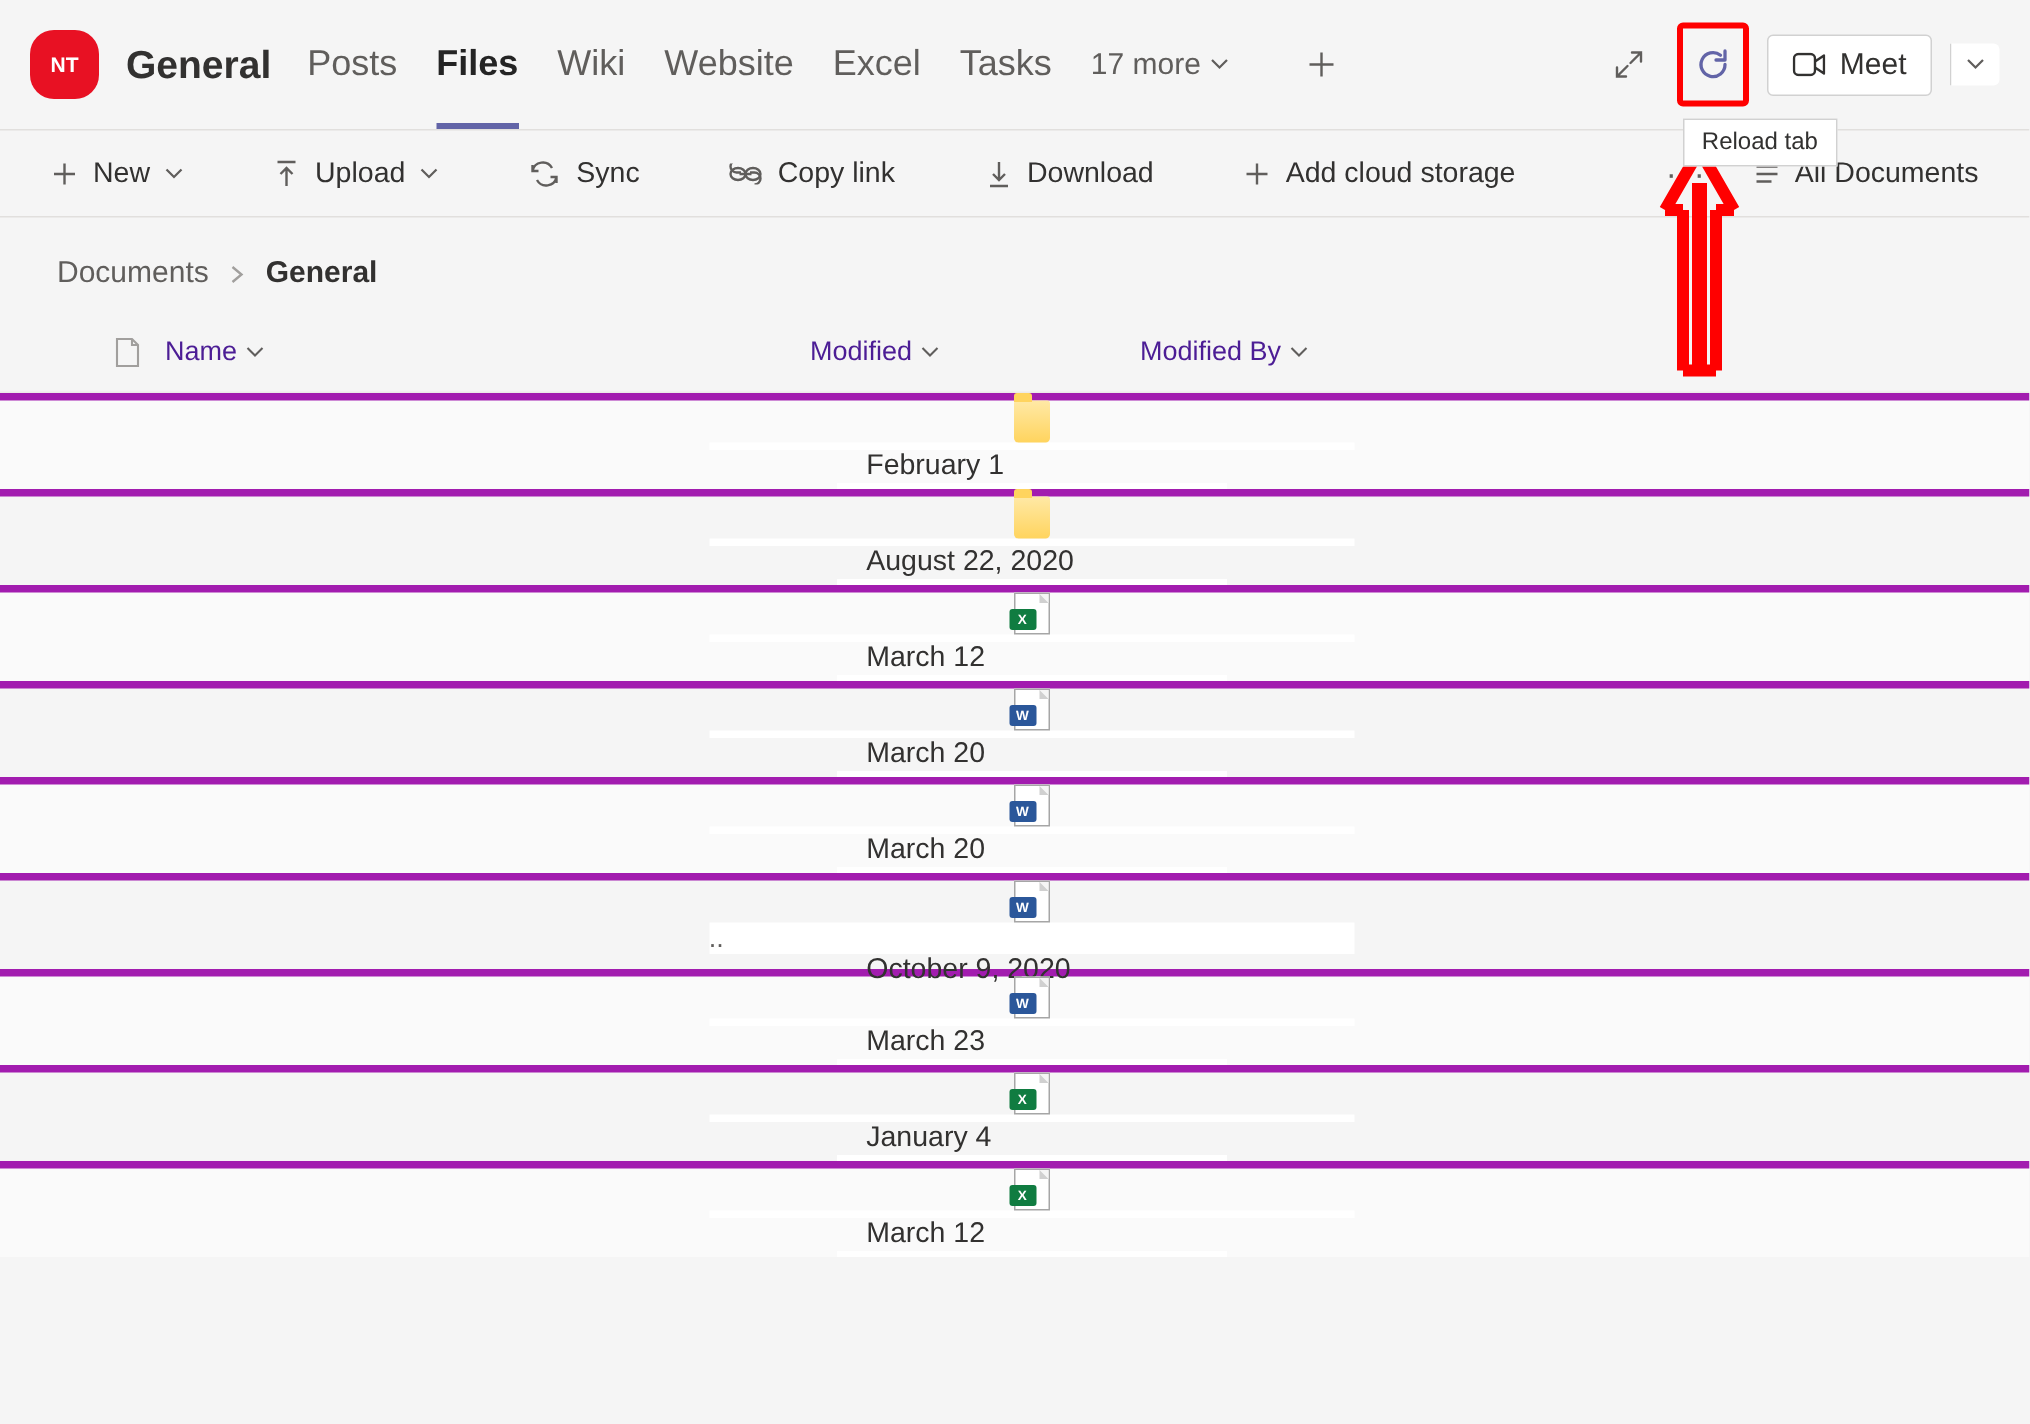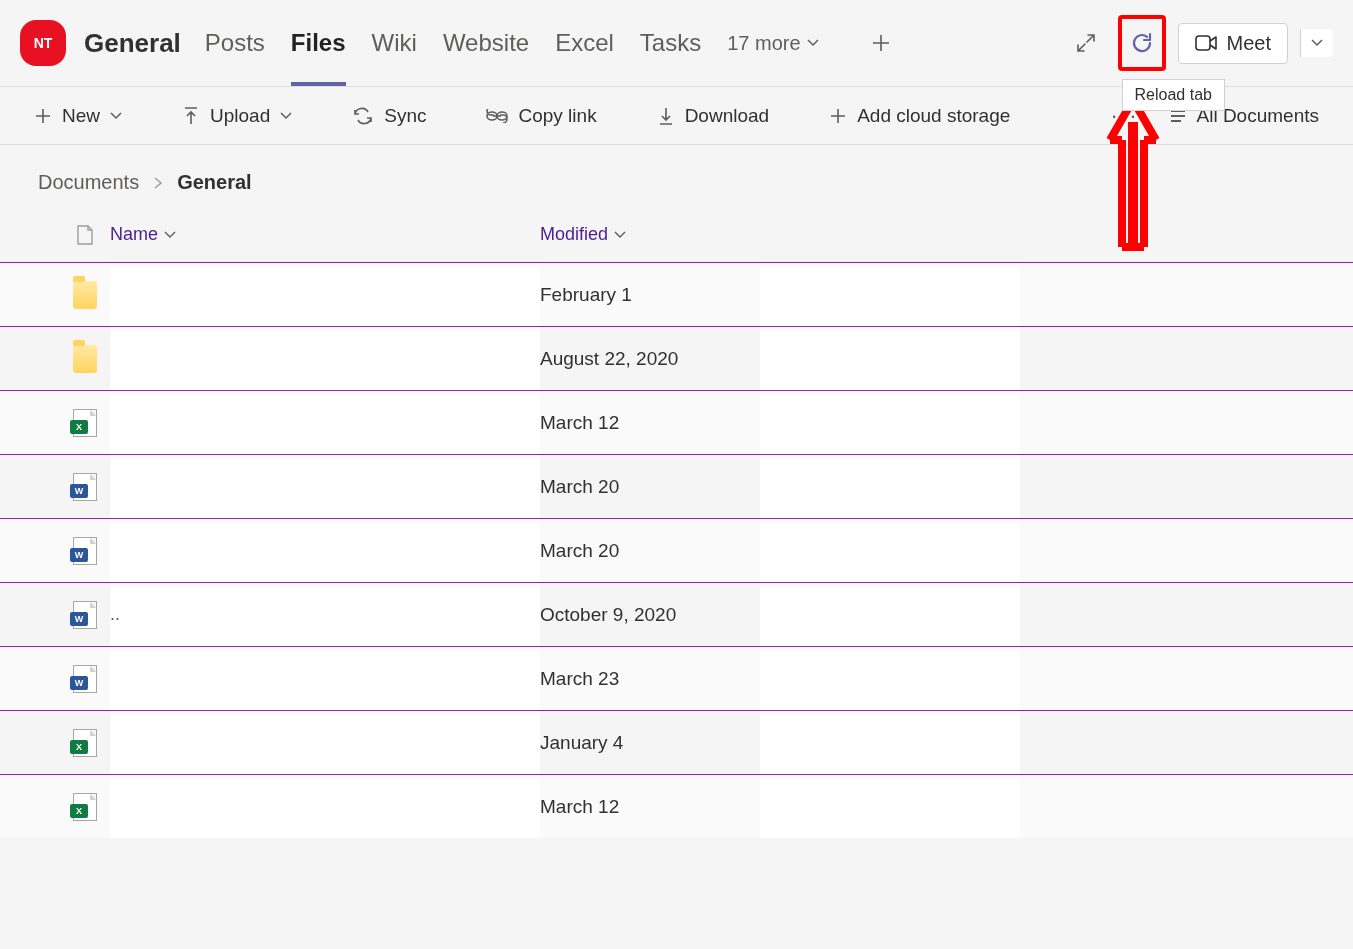--- a/index.html
+++ b/index.html
@@ -161,23 +161,24 @@
   .th-mod  { width: 220px; display:flex; align-items:center; gap:6px; cursor:pointer;}
   .th-modby{ width: 260px; display:flex; align-items:center; gap:6px; cursor:pointer;}
   .sort-chevron { font-size:14px;}
 
   
   .rows { }
   .row {
     display:flex; align-items:center;
     height: 64px;
     padding: 0 38px 0 60px;
-    border-top:1px solid #a21caf;
+    border-top:5px solid #a21caf;
     font-size:19px;
     color:#323130;
+    flex-direction:column;
   }
   .row:nth-child(odd){ background:#fafafa; }
   .row:nth-child(even){ background:#f5f5f5; }
   .c-icon{ width:50px; display:flex; justify-content:center;}
   .c-name{ width:430px; background:#fff; height:100%; display:flex; align-items:center;}
   .c-mod { width:220px;}
   .c-modby{ width:260px; background:#fff; height:100%;}
   .ellips { color:#605e5c; font-size:18px; margin-right:8px;}
 
   
@@ -345,20 +346,28 @@
     </span>
   </div>
   <div class="th-mod">
     <span>Modified</span>
     <span class="sort-chevron">
       <svg width="12" height="8" viewBox="0 0 12 8">
           <path d="M1 1l5 5 5-5" fill="none" stroke="#605e5c" stroke-width="1.4"></path>
         </svg>
     </span>
   </div>
+  <div class="th-modby">
+    <span>Modified By</span>
+    <span class="sort-chevron">
+      <svg width="12" height="8" viewBox="0 0 12 8">
+          <path d="M1 1l5 5 5-5" fill="none" stroke="#605e5c" stroke-width="1.4"></path>
+        </svg>
+    </span>
+  </div>
 </div>
 
 <div class="rows" id="rows">
     <div class="row">
       <div class="c-icon">
         <span class="fi fi-folder"></span>
       </div>
       <div class="c-name">
         <span></span>
       </div>

